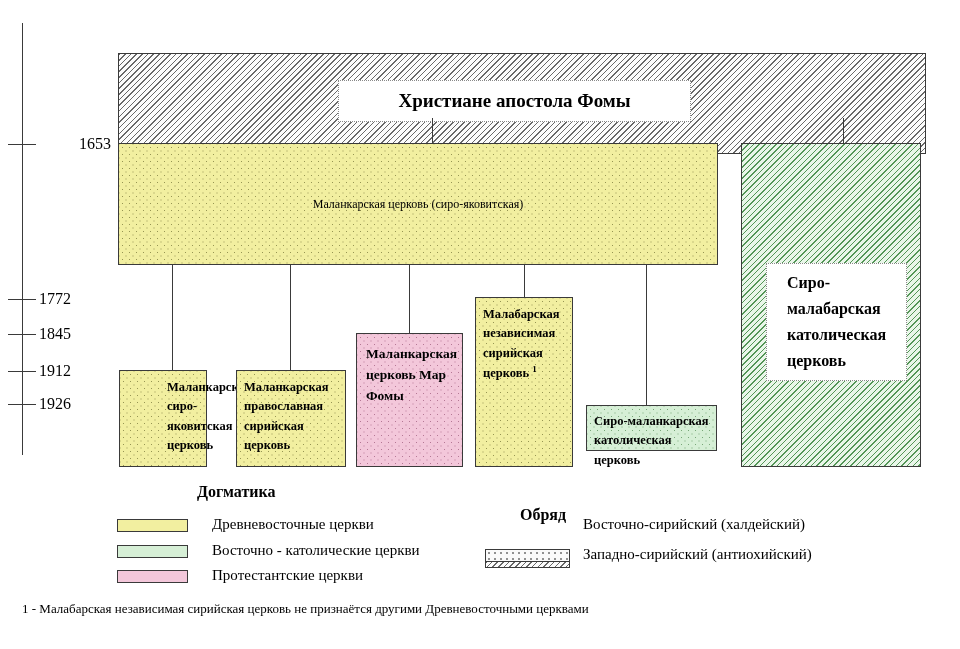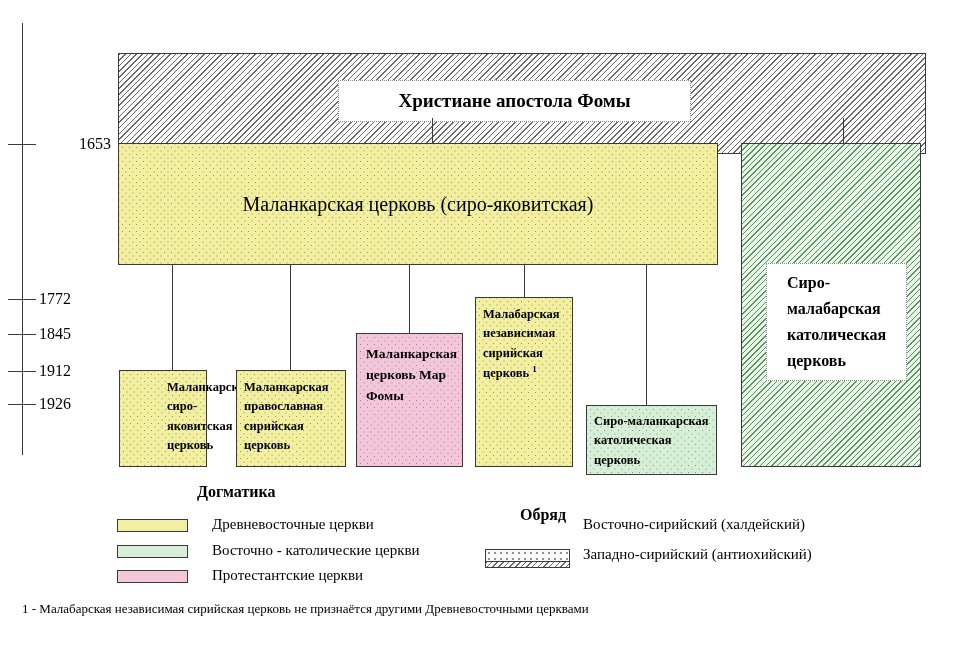--- a/index.html
+++ b/index.html
@@ -65,38 +65,38 @@
     position:absolute; left:219px; top:26px; width:353px; height:42px;
     background:#ffffff; border:1px dotted #8a8a8a;
     display:flex; align-items:center; justify-content:center;
     font-weight:bold; font-size:19px;
   }
 
   
   .main-box {
     left:118px; top:143px; width:600px; height:122px;
     display:flex; align-items:center; justify-content:center;
-    font-size:20px; text-align:center; padding:0 12px;
+    font-size:12px; text-align:center; padding:0 12px;
   }
 
   
   .right-box { left:741px; top:143px; width:180px; height:324px; }
   .right-label {
     position:absolute; left:24px; top:119px; width:141px; height:118px;
     background:#ffffff; border:1px dotted #8a8a8a;
     font-weight:bold; font-size:16px; line-height:1.62; padding:6px 0 0 20px;
   }
 
   
   .child { font-weight:bold; font-size:12.5px; line-height:1.55; padding:7px 6px 0 7px; }
   .child-1 { left:119px; top:370px; width:88px; height:97px;padding-left:47px; }
   .child-2 { left:236px; top:370px; width:110px; height:97px; }
   .child-3 { left:356px; top:333px; width:107px; height:134px; font-size:13.5px; padding:10px 8px 0 9px; }
   .child-4 { left:475px; top:297px; width:98px;  height:170px; }
-  .child-5 { left:586px; top:405px; width:131px; height:70px; padding:6px 4px 0 7px; }
+  .child-5 { left:586px; top:405px; width:131px; height:46px; padding:6px 4px 0 7px; }
   .child sup { font-size:9px; }
 
   
   .conn { position:absolute; width:1px; background:#3a3a3a; }
   .conn-top-1 { left:432px; top:118px; height:25px; }
   .conn-top-2 { left:843px; top:118px; height:25px; }
   .conn-c1 { left:172px; top:265px; height:105px; }
   .conn-c2 { left:290px; top:265px; height:105px; }
   .conn-c3 { left:409px; top:265px; height:68px; }
   .conn-c4 { left:524px; top:265px; height:32px; }

